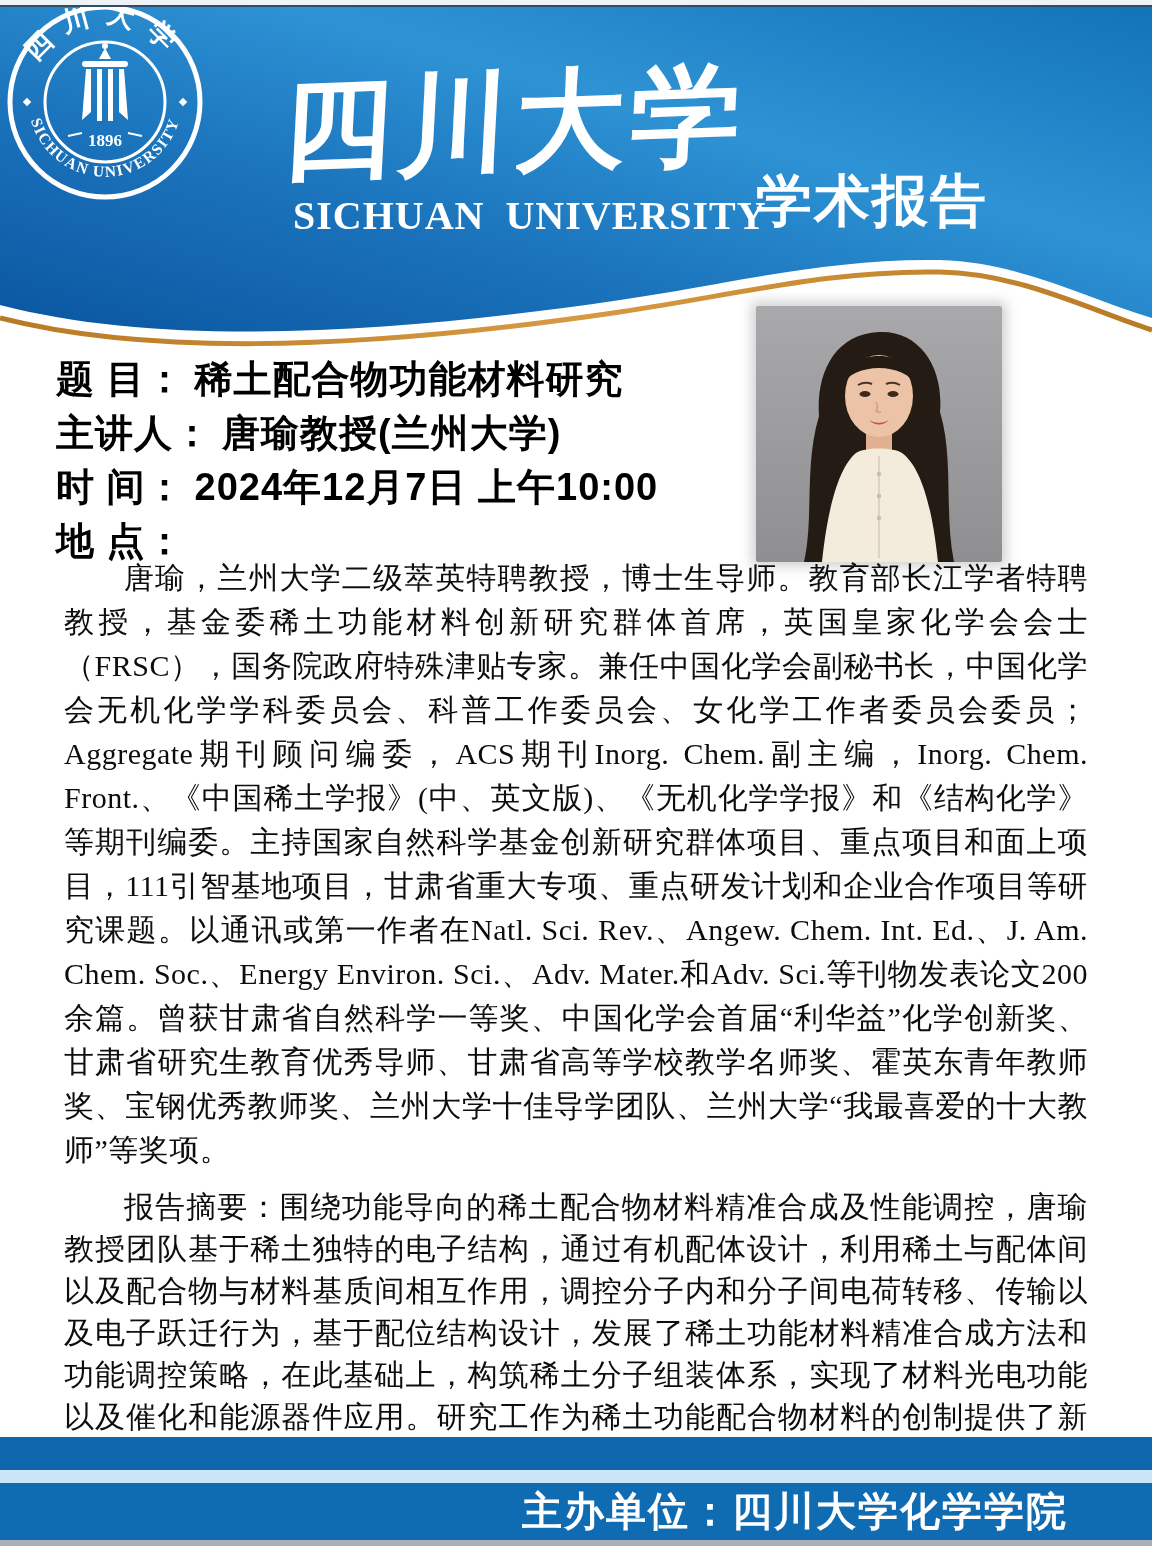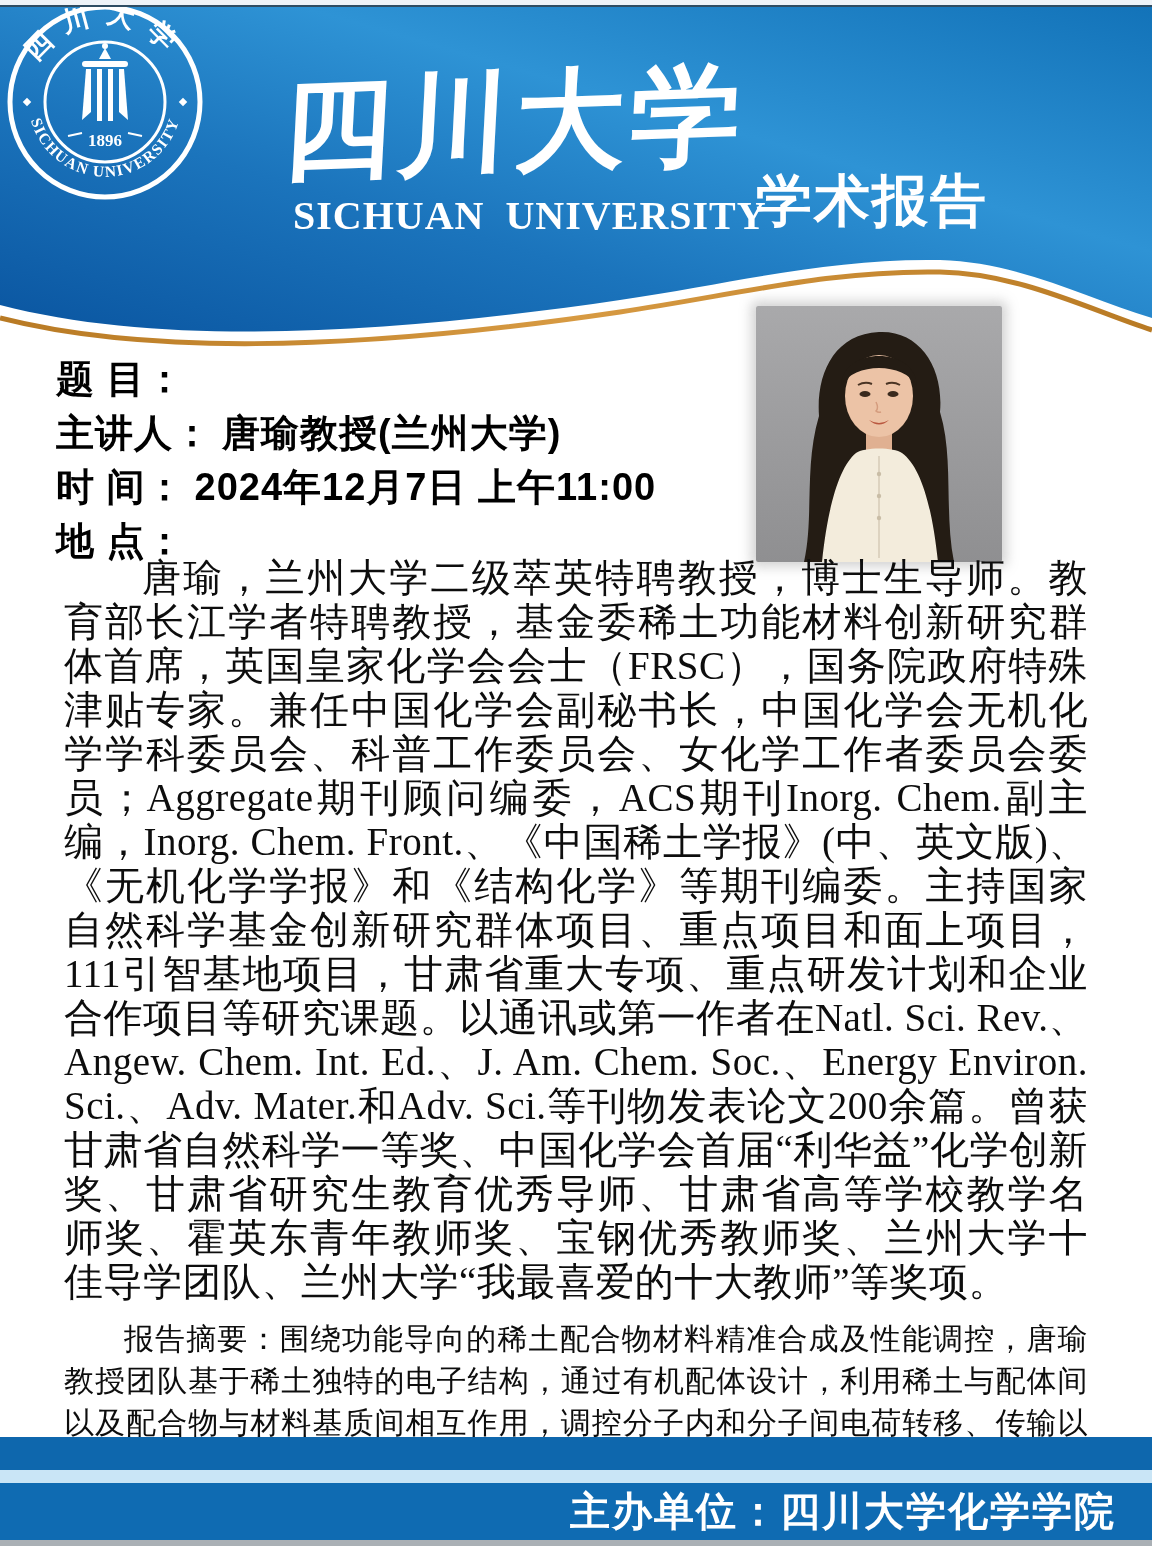--- a/index.html
+++ b/index.html
@@ -42,27 +42,27 @@
     font-weight:900;font-size:38px;white-space:nowrap;}
   .detail-label{letter-spacing:1px;}
   .detail-value{margin-left:10px;letter-spacing:1px;}
   
   .body-text{
     position:absolute;left:64px;top:556px;width:1024px;
     font-family:"Liberation Serif","DejaVu Serif",serif;
     color:#0d0d0d;text-align:justify;
   }
   .body-text p{margin:0;text-indent:2em;letter-spacing:.5px;}
-  .bio{font-size:39px;line-height:44px;}
+  .bio{font-size:30px;line-height:44px;}
   .abstract{font-size:30px;line-height:42px;margin-top:14px !important;}
   
   .footer-bar1{position:absolute;left:0;top:1437px;width:1152px;height:33px;background:#0e67ad;}
   .footer-stripe{position:absolute;left:0;top:1470px;width:1152px;height:13px;background:#c9e5f6;}
   .footer-bar2{position:absolute;left:0;top:1483px;width:1152px;height:57px;background:#0f6bb2;
-    display:flex;align-items:center;justify-content:flex-end;padding-right:36px;box-sizing:border-box;}
+    display:flex;align-items:center;justify-content:flex-end;padding-right:84px;box-sizing:border-box;}
   .footer-text{font-weight:900;font-size:40px;color:#ffffff;letter-spacing:2px;white-space:nowrap;}
   .footer-gray{position:absolute;left:0;top:1540px;width:1152px;height:6px;background:#aab0b5;}
 </style>
 </head>
 <body>
 
 <div class="page">
 
   <div class="header">
     <svg width="1152" height="400" viewBox="0 0 1152 400">
@@ -147,28 +147,29 @@
       <path d="M102,79 q7,-4 14,-1" stroke="#4a3424" stroke-width="2" fill="none"></path>
       <path d="M130,78 q7,-3 14,1" stroke="#4a3424" stroke-width="2" fill="none"></path>
       <path d="M120,96 q3,6 0,9 q2,2 5,1" stroke="#d49c7e" stroke-width="1.5" fill="none"></path>
       <path d="M113,114 q10,6 20,0 q-10,9 -20,0 Z" fill="#b9573f"></path>
     </svg>
   </div>
 
   <div class="details">
     <div class="detail-row">
       <span class="detail-label">题  目：</span>
+      <span class="detail-value">稀土配合物功能材料研究</span>
     </div>
     <div class="detail-row">
       <span class="detail-label">主讲人：</span>
       <span class="detail-value">唐瑜教授(兰州大学)</span>
     </div>
     <div class="detail-row">
       <span class="detail-label">时  间：</span>
-      <span class="detail-value">2024年12月7日  上午11:00</span>
+      <span class="detail-value">2024年12月7日  上午10:00</span>
     </div>
     <div class="detail-row">
       <span class="detail-label">地  点：</span>
     </div>
   </div>
 
   <div class="body-text">
     <p class="bio">唐瑜，兰州大学二级萃英特聘教授，博士生导师。教育部长江学者特聘教授，基金委稀土功能材料创新研究群体首席，英国皇家化学会会士（FRSC），国务院政府特殊津贴专家。兼任中国化学会副秘书长，中国化学会无机化学学科委员会、科普工作委员会、女化学工作者委员会委员；Aggregate期刊顾问编委，ACS期刊Inorg. Chem.副主编，Inorg. Chem. Front.、《中国稀土学报》(中、英文版)、《无机化学学报》和《结构化学》等期刊编委。主持国家自然科学基金创新研究群体项目、重点项目和面上项目，111引智基地项目，甘肃省重大专项、重点研发计划和企业合作项目等研究课题。以通讯或第一作者在Natl. Sci. Rev.、Angew. Chem. Int. Ed.、J. Am. Chem. Soc.、Energy Environ. Sci.、Adv. Mater.和Adv. Sci.等刊物发表论文200余篇。曾获甘肃省自然科学一等奖、中国化学会首届“利华益”化学创新奖、甘肃省研究生教育优秀导师、甘肃省高等学校教学名师奖、霍英东青年教师奖、宝钢优秀教师奖、兰州大学十佳导学团队、兰州大学“我最喜爱的十大教师”等奖项。</p>
     <p class="abstract">报告摘要：围绕功能导向的稀土配合物材料精准合成及性能调控，唐瑜教授团队基于稀土独特的电子结构，通过有机配体设计，利用稀土与配体间以及配合物与材料基质间相互作用，调控分子内和分子间电荷转移、传输以及电子跃迁行为，基于配位结构设计，发展了稀土功能材料精准合成方法和功能调控策略，在此基础上，构筑稀土分子组装体系，实现了材料光电功能以及催化和能源器件应用。研究工作为稀土功能配合物材料的创制提供了新思路和新视角，对稀土配位化学的发展具有重要的科学意义。</p>
   </div>

